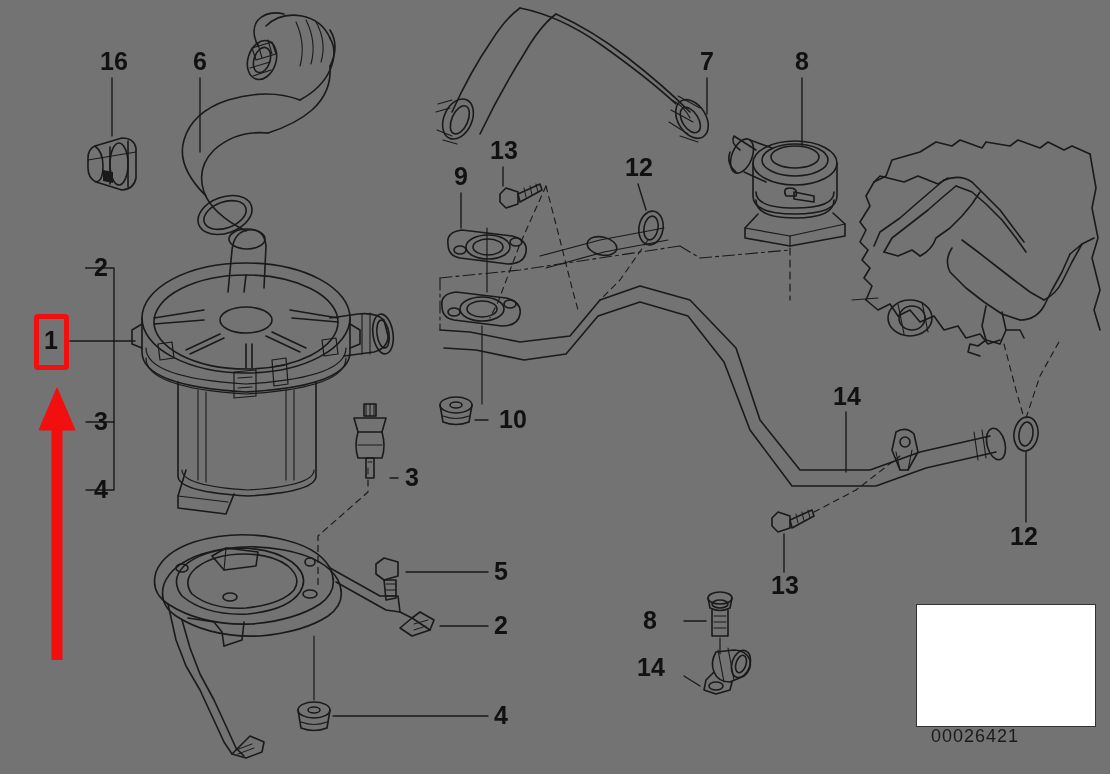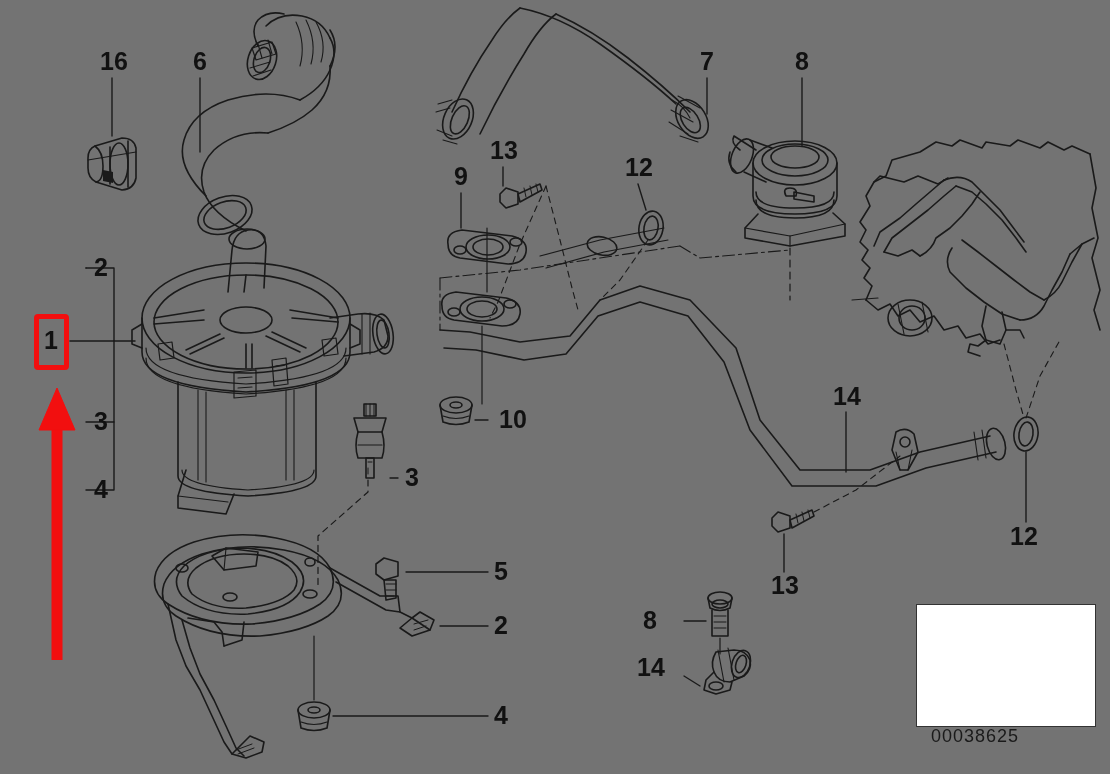--- a/index.html
+++ b/index.html
@@ -453,15 +453,15 @@
   <div class="callout" style="left:402px; top:465px; width:20px;">3</div>
   <div class="callout" style="left:1010px; top:524px; width:26px;">12</div>
   <div class="callout" style="left:771px; top:573px; width:26px;">13</div>
   <div class="callout" style="left:491px; top:559px; width:20px;">5</div>
   <div class="callout" style="left:491px; top:613px; width:20px;">2</div>
   <div class="callout" style="left:637px; top:608px; width:26px;">8</div>
   <div class="callout" style="left:637px; top:655px; width:26px;">14</div>
   <div class="callout" style="left:491px; top:703px; width:20px;">4</div>
 
   <div class="inset-frame" style="left:916px; top:604px; width:180px; height:123px;"></div>
-  <div class="partno" style="left:931px; top:726px;">00038625</div>
+  <div class="partno" style="left:931px; top:726px;">00026421</div>
 
 </div>
 
 </body></html>

